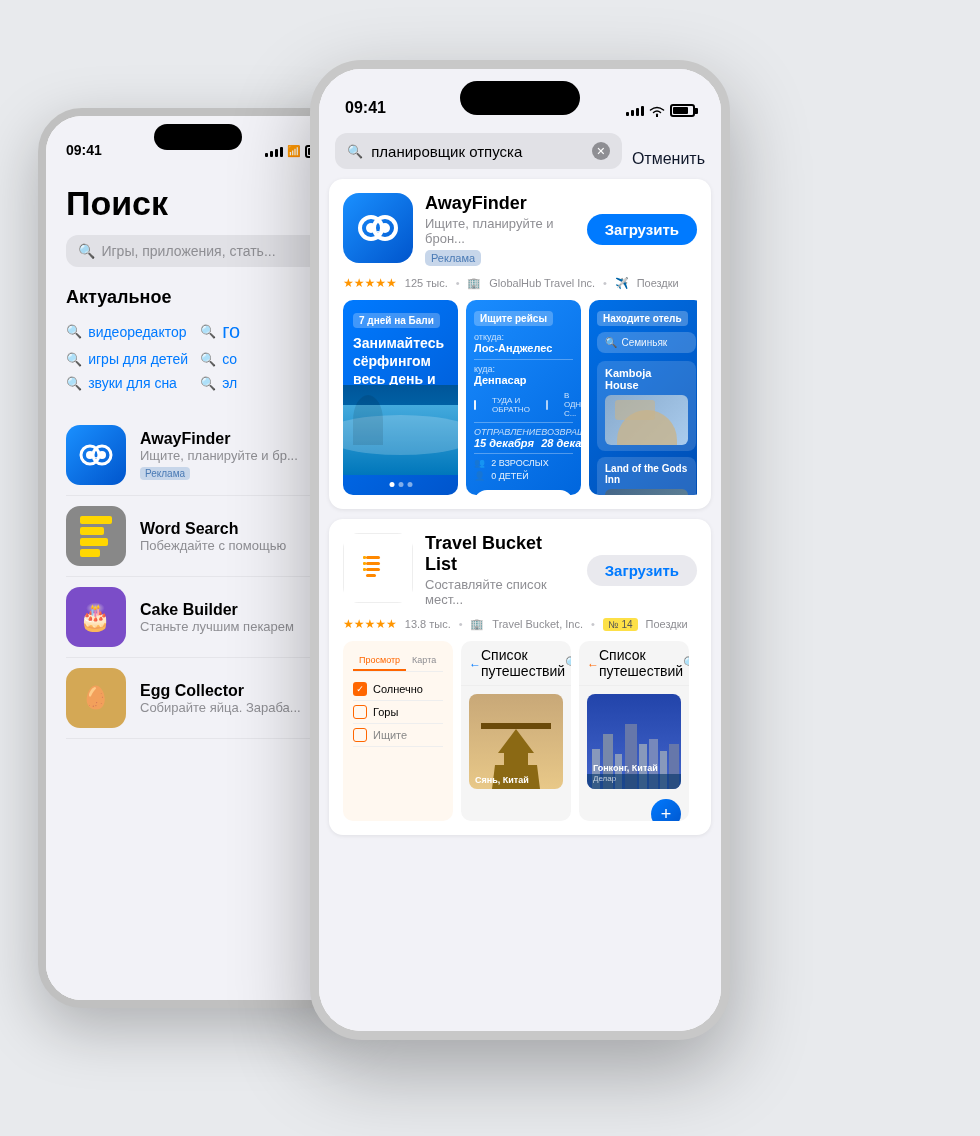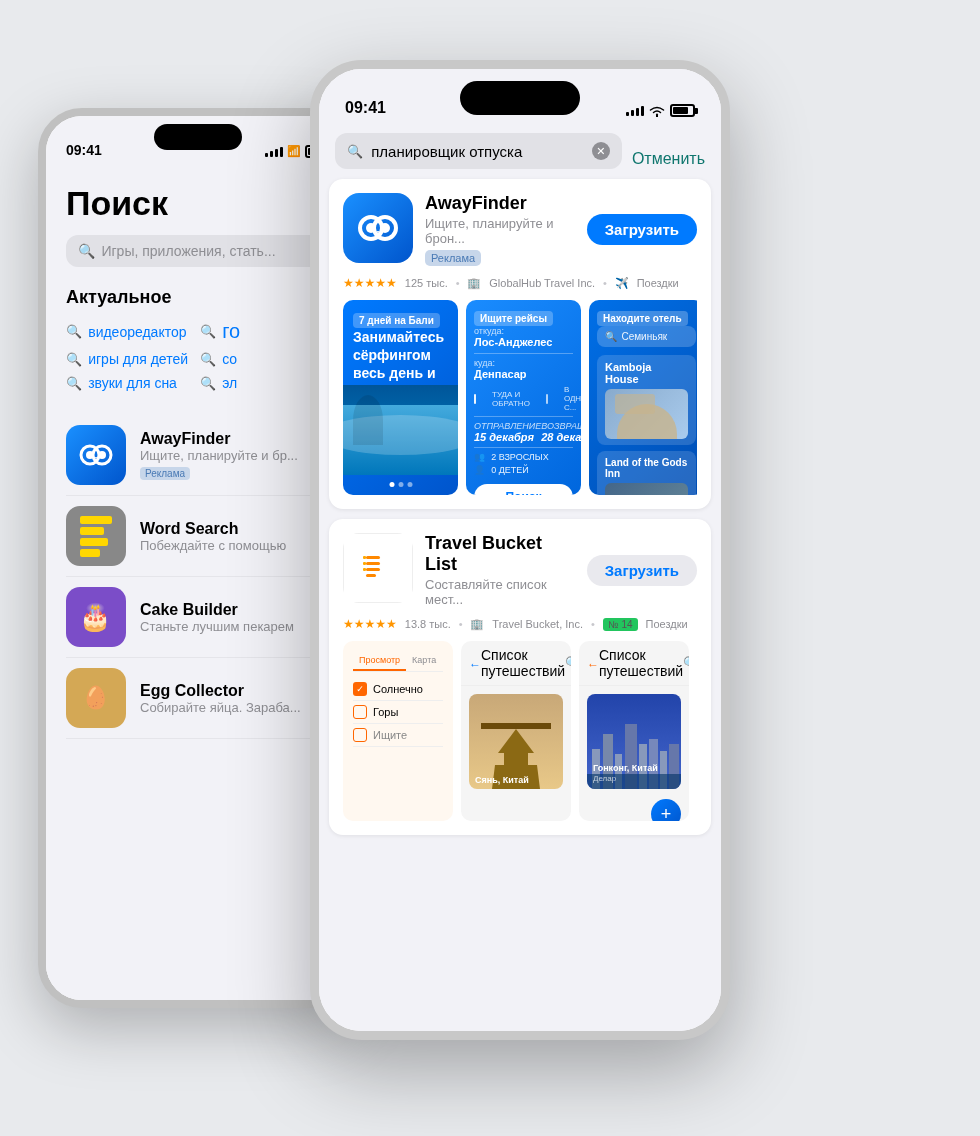--- a/index.html
+++ b/index.html
@@ -289,21 +289,21 @@
       background: #8e8e93;
       border-radius: 50%;
       display: flex;
       align-items: center;
       justify-content: center;
       color: #fff;
       font-size: 11px;
     }
     .cancel-btn {
       font-size: 16px;
-      color: #0f766e;
+      color: #0f172a;
       white-space: nowrap;
       cursor: pointer;
       margin-top: 16px;
     }
 
     
     .main-app-card {
       background: #fff;
       margin: 0 10px 10px;
       border-radius: 14px;
@@ -408,20 +408,21 @@
       color: #fff;
       padding: 8px;
     }
     .ss-label {
       font-size: 10px;
       font-weight: 600;
       background: rgba(255,255,255,0.25);
       display: inline-block;
       padding: 2px 6px;
       border-radius: 4px;
+      margin-bottom: 6px;
     }
     .ss-big-text {
       font-size: 14px;
       font-weight: 700;
       line-height: 1.3;
     }
     .ss-surf-image {
       position: absolute;
       bottom: 20px;
       left: 0;
@@ -1014,21 +1015,21 @@
           <button class="get-btn" style="background:#e9e9ee;color:#007aff;">Загрузить</button>
         </div>
 
         <div class="app-meta">
           <span class="stars">★★★★★</span>
           <span>13.8 тыс.</span>
           <span class="meta-sep">•</span>
           <span>🏢</span>
           <span>Travel Bucket, Inc.</span>
           <span class="meta-sep">•</span>
-          <span style="background:#22c55e;color:#555;font-size:10px;padding:1px 5px;border-radius:3px;">№ 14</span>
+          <span style="background:#fde047;color:#555;font-size:10px;padding:1px 5px;border-radius:3px;">№ 14</span>
           <span>Поездки</span>
         </div>
 
         <div class="second-app-screenshots">
 
           <div class="ss2 ss2-orange">
             <div class="ss2-view-tabs">
               <div class="ss2-tab active">Просмотр</div>
               <div class="ss2-tab">Карта</div>
             </div>

